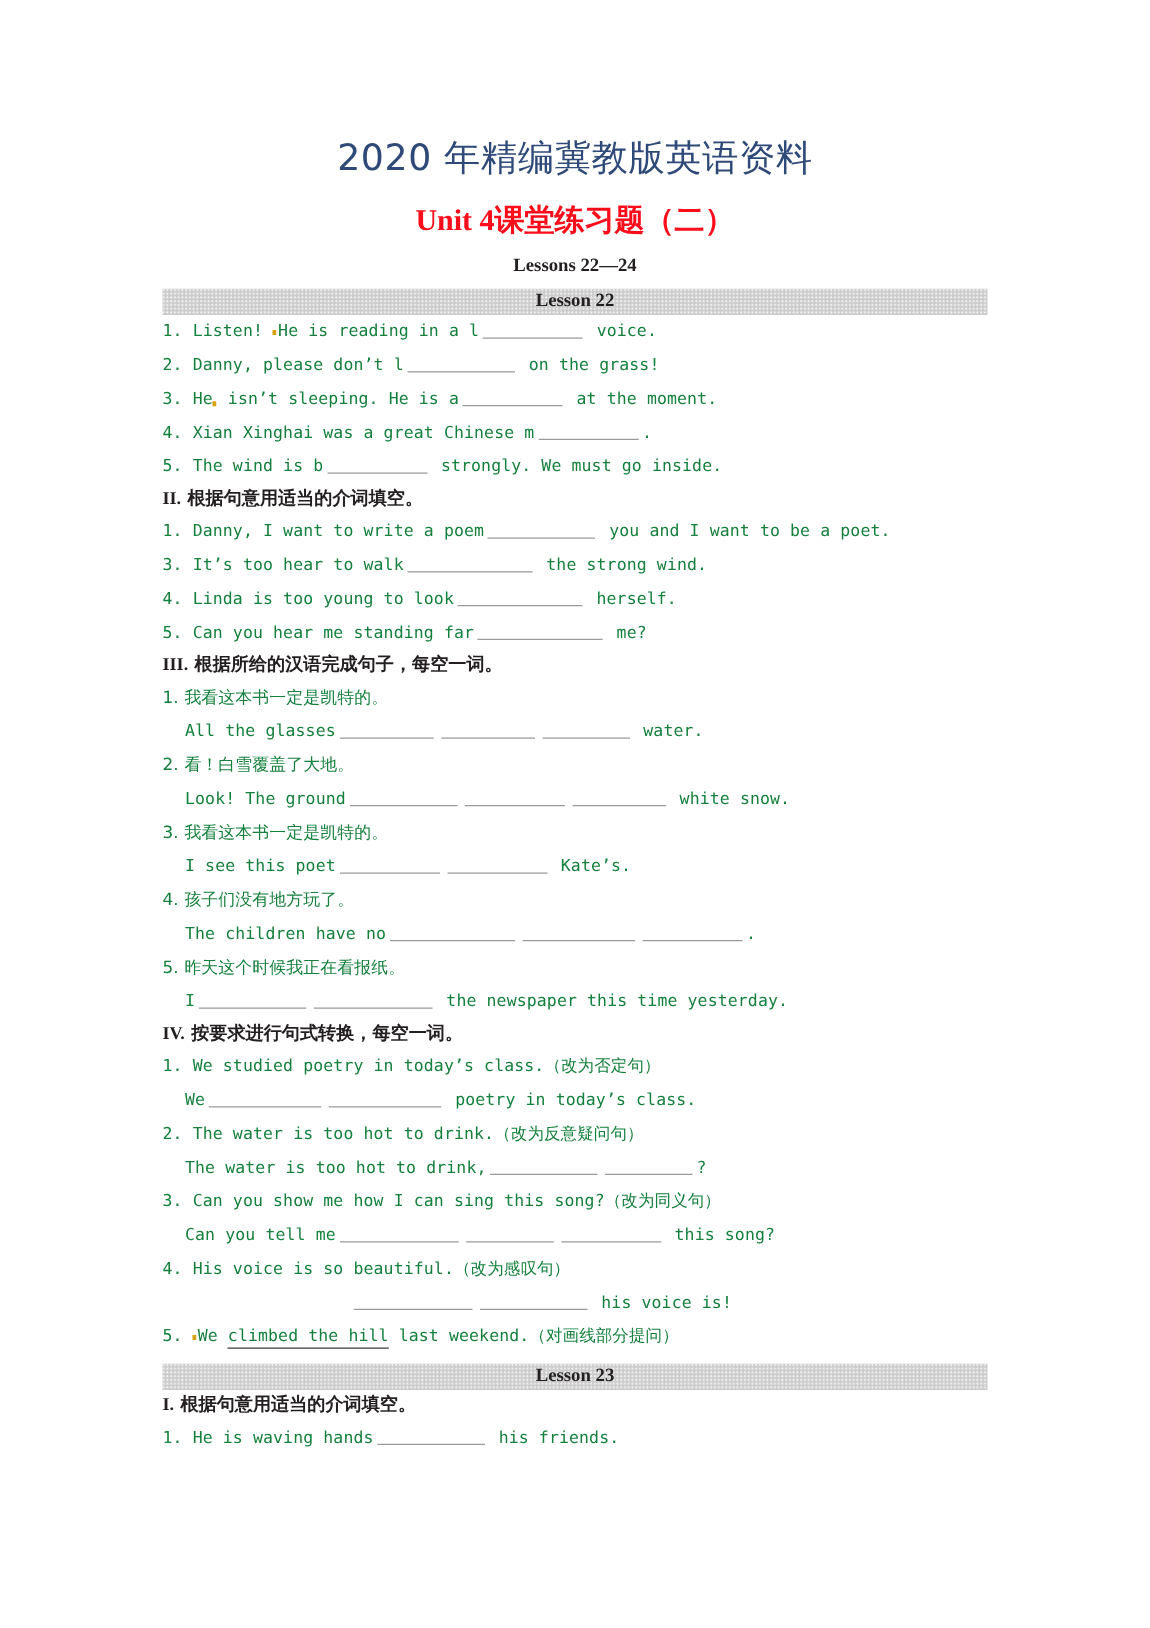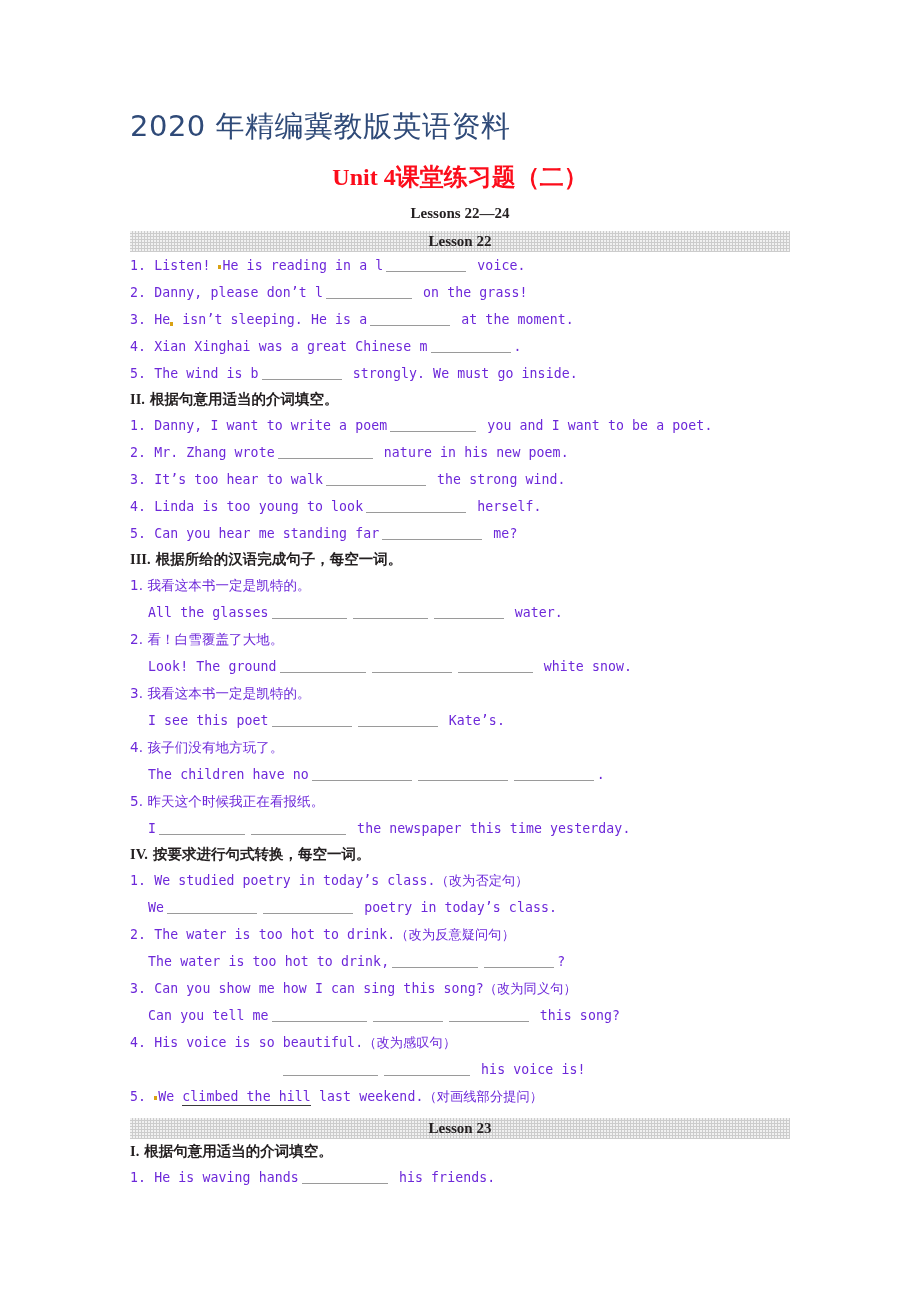--- a/index.html
+++ b/index.html
@@ -19,21 +19,21 @@
   .page {
     position: relative;
     width: 920px;
     height: 1302px;
     box-sizing: border-box;
     padding: 0 130px;
   }
 
   
   .doc-watermark {
-    text-align: left;
+    text-align: center;
     color: #2f4a78;
     font-family: "DejaVu Sans", "Liberation Sans", sans-serif;
     font-size: 29px;
     letter-spacing: 0.5px;
     line-height: 1;
     padding-top: 112px;
     white-space: nowrap;
   }
 
   .doc-title {
@@ -87,21 +87,21 @@
   .sec-head .roman {
     font-family: "Liberation Serif", "DejaVu Serif", serif;
     font-weight: bold;
   }
 
   
   .q {
     font-family: "DejaVu Sans Mono", "Liberation Mono", monospace;
     font-size: 13.2px;
     line-height: 27px;
-    color: #6d28d9;
+    color: #15803d;
     white-space: nowrap;
     letter-spacing: 0.1px;
   }
   .q.cn {
     font-family: "DejaVu Sans", "Liberation Sans", sans-serif;
     font-size: 13.5px;
   }
   .q.indent { padding-left: 18px; }
 
   
@@ -181,25 +181,20 @@
     <span class="roman">II.</span>
     <span>根据句意用适当的介词填空。</span>
   </div>
 
   <div class="q">
     <span>1.</span>
     <span>Danny, I want to write a poem</span><span class="bl w86"></span>
     <span>you and I want to be a poet.</span>
   </div>
 
-  <div class="q">
-    <span>2.</span>
-    <span>Mr. Zhang wrote</span><span class="bl w95"></span>
-    <span>nature in his new poem.</span>
-  </div>
 
   <div class="q">
     <span>3.</span>
     <span>It’s too hear to walk</span><span class="bl w100"></span>
     <span>the strong wind.</span>
   </div>
 
   <div class="q">
     <span>4.</span>
     <span>Linda is too young to look</span><span class="bl w100"></span>

